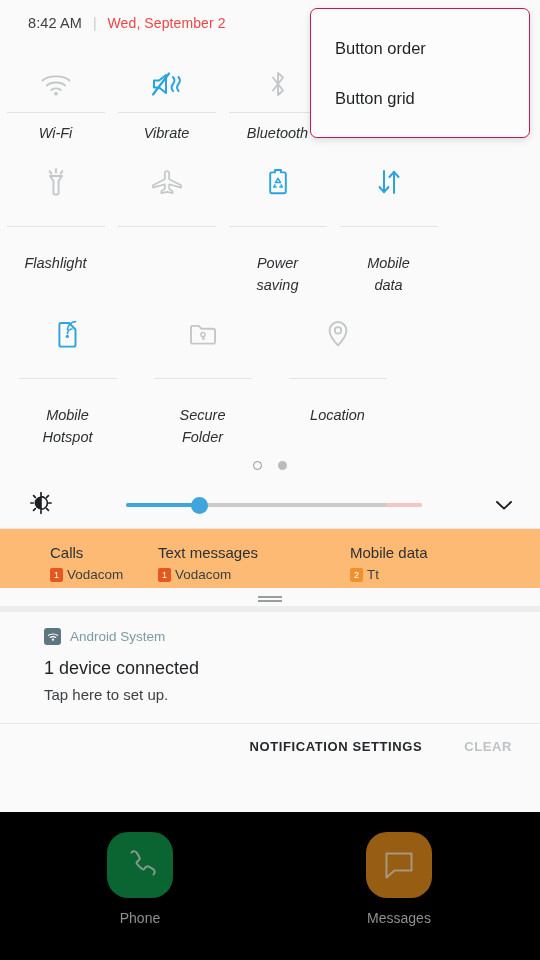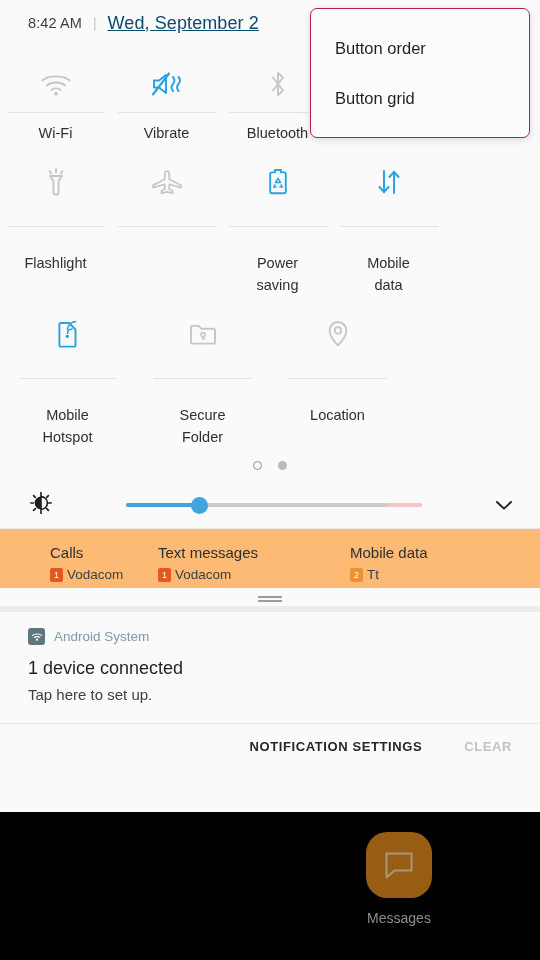--- a/index.html
+++ b/index.html
@@ -37,33 +37,33 @@
     font-size: 14.5px;
     color: #3c3f41;
     letter-spacing: .1px;
   }
   .hdr-sep {
     color: #c9cbcd;
     margin: 0 11px;
     font-size: 14px;
   }
   .hdr-date {
-    font-size: 18px;
-    color: #0c4a6e;
+    font-size: 14px;
+    color: #ef4444;
     letter-spacing: .1px;
-    text-decoration: underline;
   }
 
   
   #qs-grid {
     padding-top: 8px;
   }
   .qs-row {
     display: flex;
     width: 444px;
+    font-style: italic;
   }
   .qs-tile {
     width: 135px;
     display: flex;
     flex-direction: column;
     align-items: center;
     padding-top: 8px;
     box-sizing: border-box;
   }
   .qs-icon {
@@ -191,20 +191,21 @@
     background: #9a9d9f;
     box-shadow: 0 4px 0 #9a9d9f;
   }
 
   
   #shade-gap { height: 6px; background: #eceded; }
 
   #notification {
     background: #fafafa;
     padding: 16px 0 18px 28px;
+    margin-left: 16px;
   }
   .notif-app {
     display: flex;
     align-items: center;
     gap: 9px;
   }
   .app-icon {
     width: 17px; height: 17px;
     border-radius: 3px;
     background: #5d7682;
@@ -561,20 +562,28 @@
 
   <div class="hair"></div>
 
   <div id="notif-footer">
     <div class="footer-btn footer-primary">NOTIFICATION SETTINGS</div>
     <div class="footer-btn footer-muted">CLEAR</div>
   </div>
 </div>
 
 <div id="dock">
+  <div class="dock-app a1">
+    <div class="squircle sq-phone">
+      <svg width="38" height="38" viewBox="0 0 38 38">
+        <path d="M10.5 6.5 c2.2 -2.2 4.6 -1 5.6 .8 l2.2 3.8 c.8 1.4 .3 2.6 -.8 3.5 l-1.6 1.3 c-.5 .5 -.4 1 -.1 1.6 a18 18 0 0 0 5.7 5.7 c.6 .3 1.1 .4 1.6 -.1 l1.3 -1.6 c.9 -1.1 2.1 -1.6 3.5 -.8 l3.8 2.2 c1.8 1 3 3.4 .8 5.6" fill="none" stroke="#b9d4c3" stroke-width="2" stroke-linecap="round" stroke-linejoin="round"></path>
+      </svg>
+    </div>
+    <div class="dock-label">Phone</div>
+  </div>
   <div class="dock-app a2">
     <div class="squircle sq-msg">
       <svg width="38" height="38" viewBox="0 0 38 38">
         <path d="M6.5 7.5 h25 v17 h-17 l-8 7 Z" fill="none" stroke="#e8d2b2" stroke-width="2" stroke-linejoin="round"></path>
       </svg>
     </div>
     <div class="dock-label">Messages</div>
   </div>
 </div>
 

